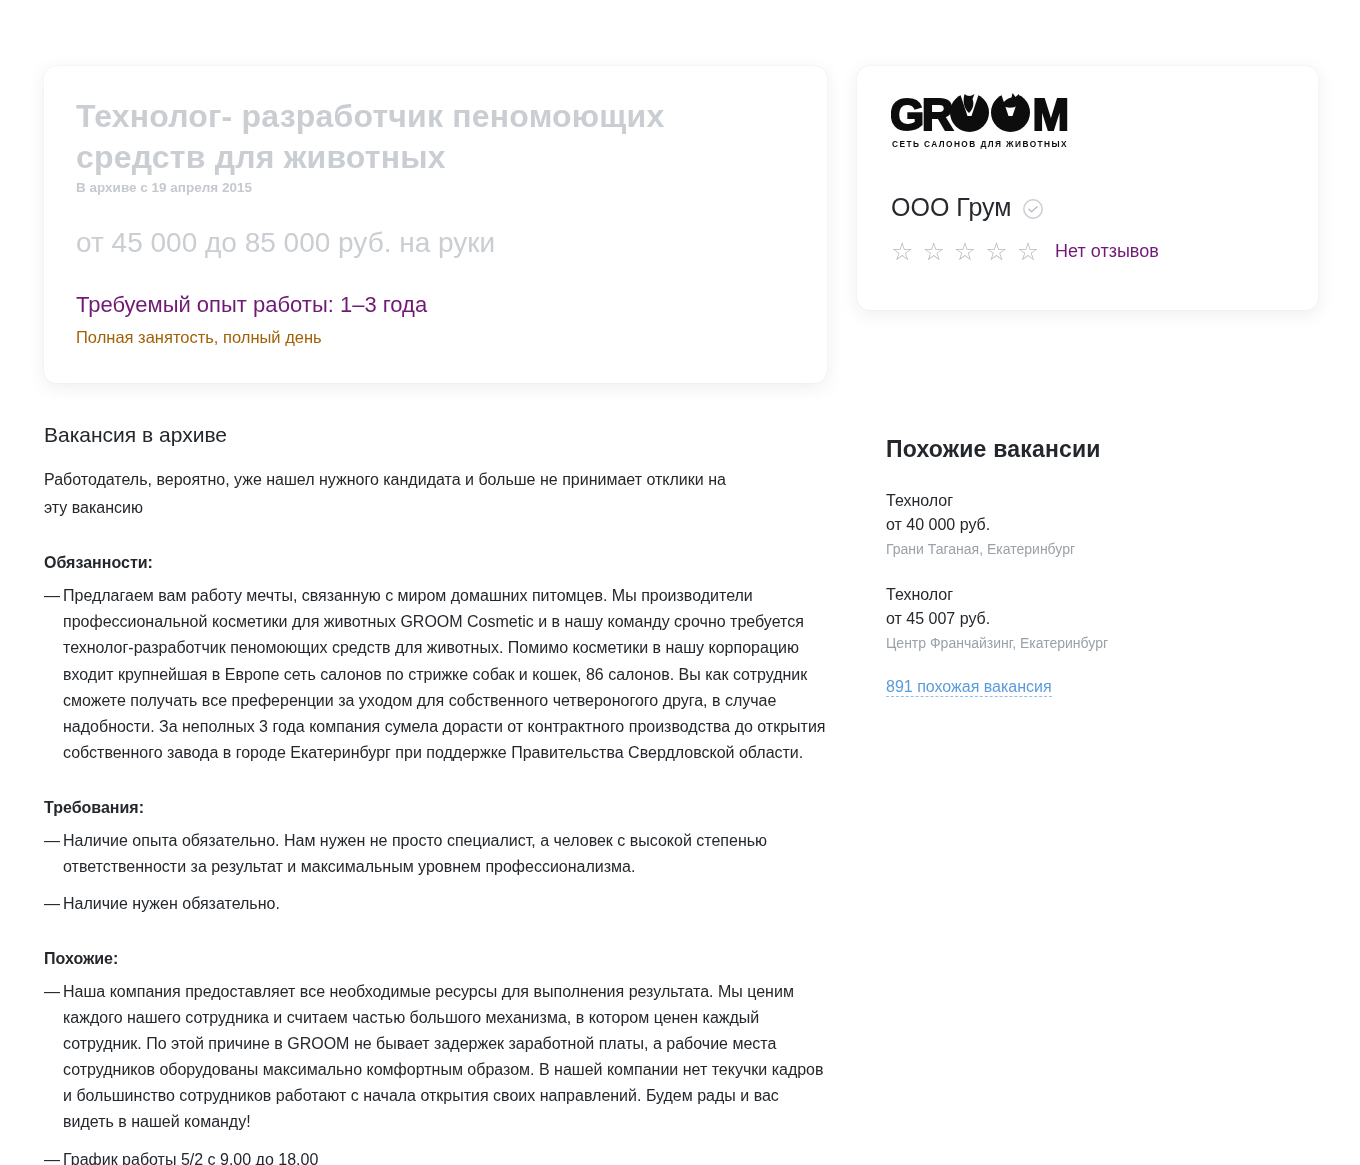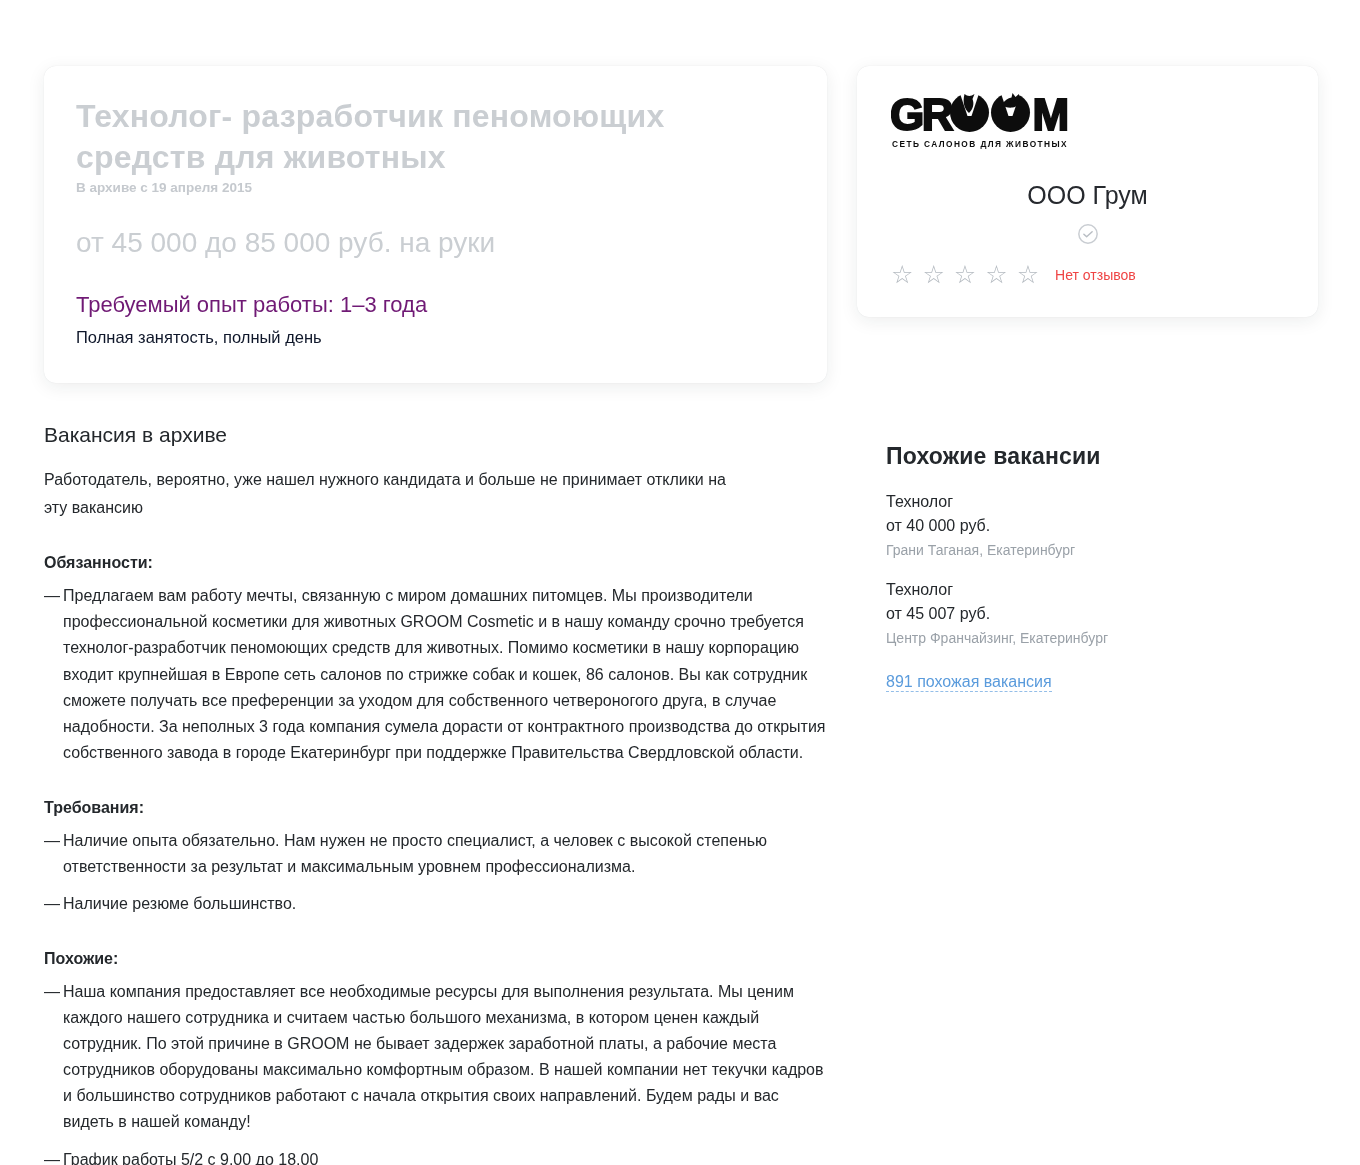--- a/index.html
+++ b/index.html
@@ -20,46 +20,46 @@
 
   
   .vacancy-card { padding:30px 32px 36px; min-height:292px; }
   .vacancy-title {
     font-size:32px; line-height:1.27; font-weight:700;
     color:#caced2; letter-spacing:.2px; max-width:640px;
   }
   .archive-note { margin-top:3px; font-size:13.5px; font-weight:700; color:#c5c9ce; }
   .vacancy-salary { margin-top:32px; font-size:28px; font-weight:400; color:#caced2; }
   .vacancy-exp { margin-top:33px; font-size:22px; color:#701a75; }
-  .vacancy-emp { margin-top:10px; font-size:16.5px; color:#0f172a; }
+  .vacancy-emp { margin-top:10px; font-size:16.5px; color:#a16207; }
 
   
   .archive-heading { margin-top:40px; font-size:21px; font-weight:400; }
   .archive-text { margin-top:19px; max-width:696px; font-size:16px; line-height:1.72; }
   .desc-section-heading { margin-top:33px; font-size:16px; font-weight:700; }
   .bullet { display:flex; margin-top:11px; font-size:16px; line-height:1.63; }
   .bullet .dash { width:19px; flex:none; }
   .bullet .btext { flex:1; }
 
   
   .company-card { padding:27px 34px 30px; min-height:244px; }
   .logo-svg { display:block; width:190px; height:57px; }
-  .company-row { margin-top:31px; display:flex; align-items:center; gap:11px;flex-direction:column; }
+  .company-row { margin-top:43px; display:flex; align-items:center; gap:11px; }
   .company-name { font-size:25px; color:#26292e; }
   .verified { width:22px; height:22px; flex:none; margin-top:2px; }
   .rating-row { margin-top:17px; display:flex; align-items:center; gap:16px; }
   .stars { display:flex; gap:9px; color:#b4bac0; font-size:25px; line-height:1;
            font-family:"DejaVu Sans",sans-serif; }
-  .reviews { font-size:14px; color:#ef4444; }
+  .reviews { font-size:18px; color:#701a75; }
   .company-address { margin-top:19px; font-size:16.5px; color:#24282c; }
 
   
   .similar { margin-top:126px; padding-left:29px; }
   .similar-heading { font-size:23px; font-weight:700; letter-spacing:.2px; }
-  .sim-item { margin-top:23px; cursor:pointer; }
+  .sim-item { margin-top:29px; cursor:pointer; }
   .sim-title { font-size:16px; color:#24282c; }
   .sim-salary { margin-top:6px; font-size:16px; color:#24282c; }
   .sim-location { margin-top:7px; font-size:14px; color:#9aa1a8; }
   .sim-link-wrap { margin-top:27px; }
   .sim-link {
     font-size:16px; color:#5a9bdc; text-decoration:none;
     border-bottom:1.5px dashed rgba(90,155,220,.65); padding-bottom:1px; cursor:pointer;
   }
 </style>
 </head>
@@ -86,21 +86,21 @@
       <span class="btext">Предлагаем вам работу мечты, связанную с миром домашних питомцев. Мы производители профессиональной косметики для животных GROOM Cosmetic и в нашу команду срочно требуется технолог-разработчик пеномоющих средств для животных. Помимо косметики в нашу корпорацию входит крупнейшая в Европе сеть салонов по стрижке собак и кошек, 86 салонов. Вы как сотрудник сможете получать все преференции за уходом для собственного четвероногого друга, в случае надобности. За неполных 3 года компания сумела дорасти от контрактного производства до открытия собственного завода в городе Екатеринбург при поддержке Правительства Свердловской области.</span>
     </div>
 
     <h3 class="desc-section-heading">Требования:</h3>
     <div class="bullet">
       <span class="dash">—</span>
       <span class="btext">Наличие опыта обязательно. Нам нужен не просто специалист, а человек с высокой степенью ответственности за результат и максимальным уровнем профессионализма.</span>
     </div>
     <div class="bullet">
       <span class="dash">—</span>
-      <span class="btext">Наличие резюме большинство.</span>
+      <span class="btext">Наличие нужен обязательно.</span>
     </div>
 
     <h3 class="desc-section-heading">Похожие:</h3>
     <div class="bullet">
       <span class="dash">—</span>
       <span class="btext">Наша компания предоставляет все необходимые ресурсы для выполнения результата. Мы ценим каждого нашего сотрудника и считаем частью большого механизма, в котором ценен каждый сотрудник. По этой причине в GROOM не бывает задержек заработной платы, а рабочие места сотрудников оборудованы максимально комфортным образом. В нашей компании нет текучки кадров и большинство сотрудников работают с начала открытия своих направлений. Будем рады и вас видеть в нашей команду!</span>
     </div>
     <div class="bullet">
       <span class="dash">—</span>
       <span class="btext">График работы 5/2 с 9.00 до 18.00</span>

